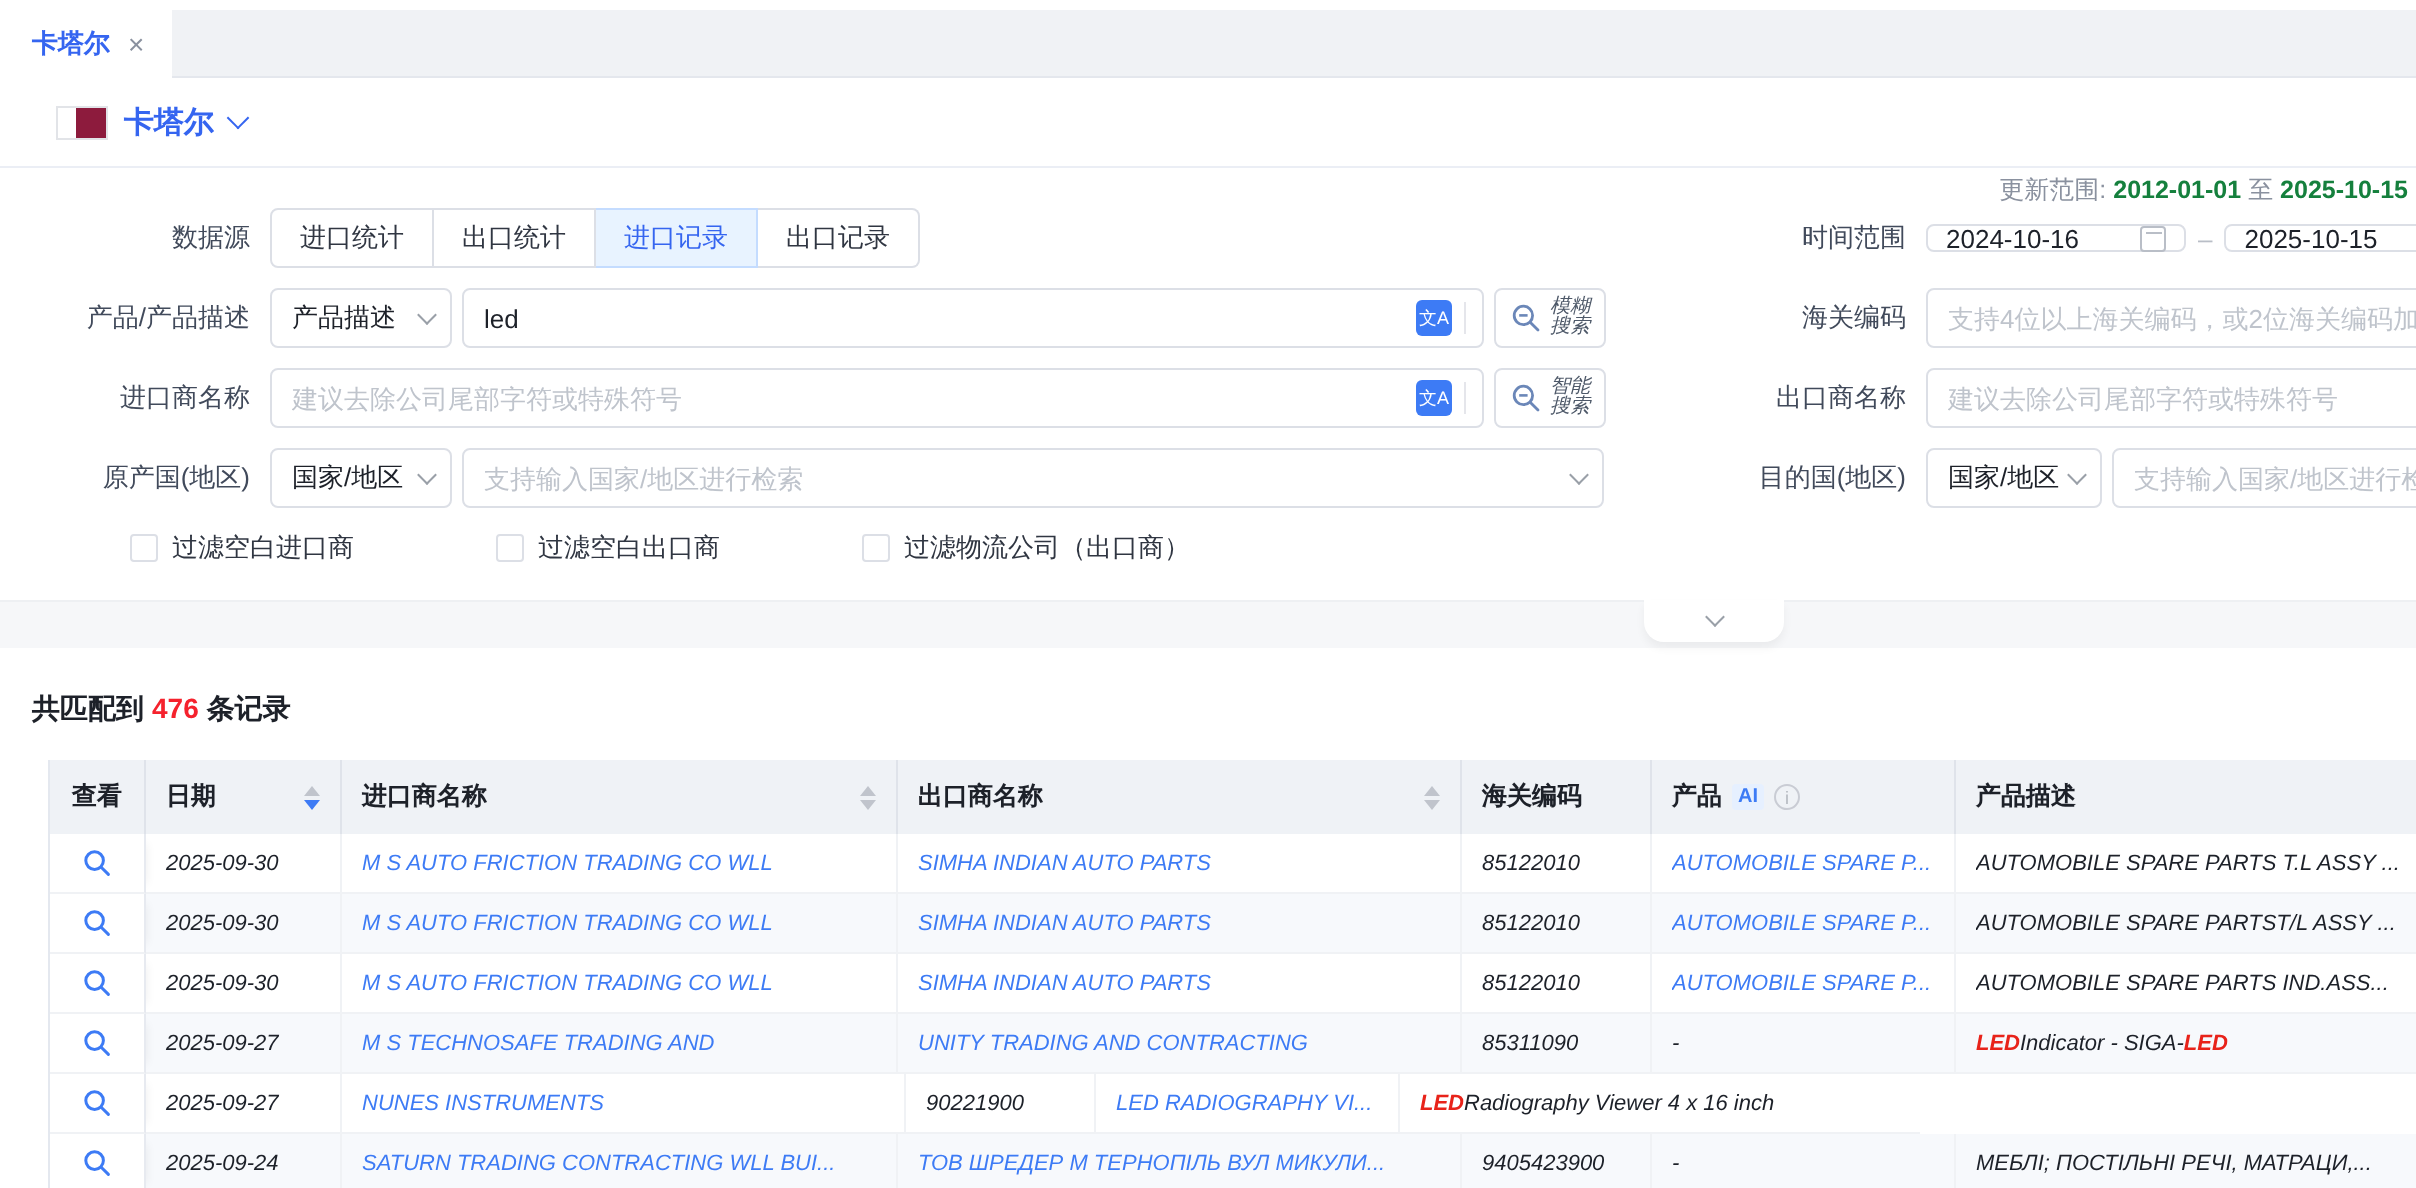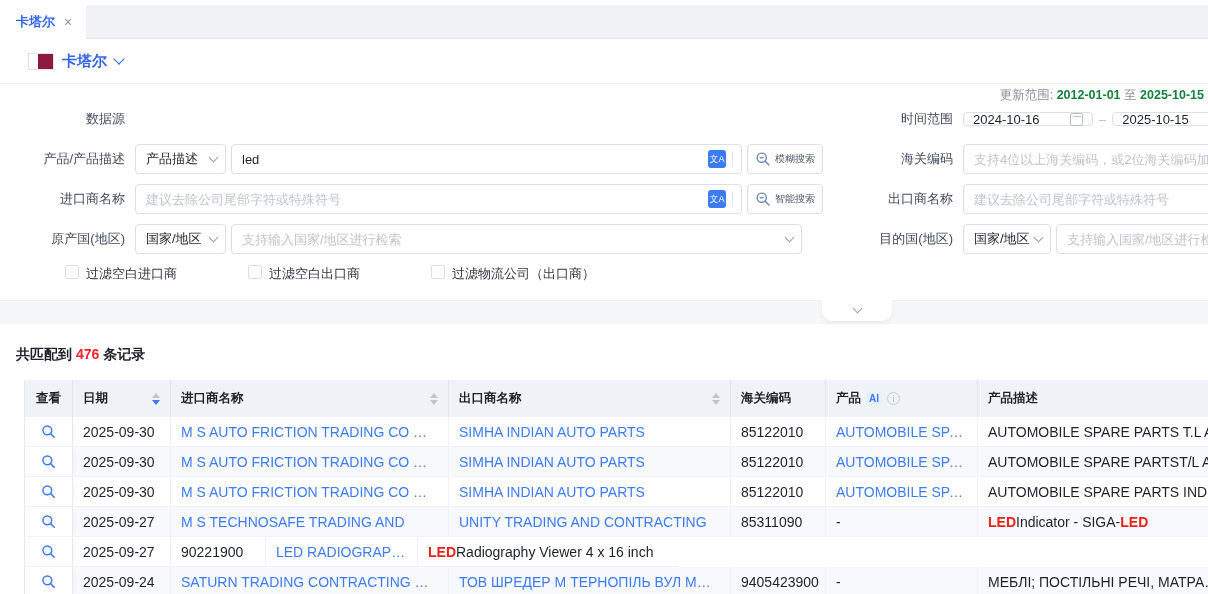--- a/index.html
+++ b/index.html
@@ -44,55 +44,55 @@
   .inp { height:30px; border:1px solid #dcdfe6; border-radius:4px; background:#fff;
          display:flex; align-items:center; padding:0 8px 0 10px; gap:6px; }
   .inp input { border:none; outline:none; flex:1; min-width:0; font-size:13px; color:#1d2129;
                font-family:inherit; background:transparent; }
   .inp input::placeholder { color:#bfc4cc; }
   .trans-icon { width:18px; height:18px; background:#3d7bf5; border-radius:3px; color:#fff;
                 font-size:9px; display:flex; align-items:center; justify-content:center; flex:none; cursor:pointer; }
   .vdiv { width:1px; height:16px; background:#e5e6eb; flex:none; }
   .mode-btn { height:30px; margin-left:5px; border:1px solid #dcdfe6; border-radius:4px; background:#fff;
               display:flex; align-items:center; padding:0 7px; gap:4px; cursor:pointer; flex:none; }
-  .mode-txt { display:flex; flex-direction:row; font-size:10px; line-height:10.5px; color:#4e5969; }
+  .mode-txt { display:flex; flex-direction:column; font-size:10px; line-height:10.5px; color:#4e5969;font-style:italic; }
 
   .date-inp { width:130px; height:14px; border:1px solid #dcdfe6; border-radius:4px; background:#fff;
               display:flex; align-items:center; justify-content:space-between; padding:0 9px; flex:none; }
   .cal-icon { width:13px; height:13px; border:1.3px solid #b9bec7; border-radius:2px; position:relative; flex:none; }
   .cal-icon:before { content:""; position:absolute; top:2px; left:1.5px; right:1.5px; height:1.3px; background:#b9bec7; }
   .range-dash { color:#b9bec7; margin:0 6px; }
 
   .right-col { position:absolute; left:875px; top:20px; width:420px; }
   .right-col .frow .flabel { width:88px; }
 
   .cb-row { display:flex; align-items:center; gap:28px; margin:6px 0 0 22px; height:20px; }
-  .cb-item { display:flex; align-items:flex-start; gap:7px; color:#303642; cursor:pointer;padding-left:43px; }
+  .cb-item { display:flex; align-items:center; gap:7px; color:#303642; cursor:pointer;padding-left:43px; }
   .cb-box { width:14px; height:14px; border:1px solid #dcdfe6; border-radius:2px; background:#fff; flex:none; }
 
   .collapse-band { margin-top:16px; height:24px; background:#f6f7f9; border-top:1px solid #eef0f3; position:relative; }
   .collapse-tab { position:absolute; top:-1px; left:822px; width:70px; height:21px; background:#fff;
                   border-radius:0 0 10px 10px; box-shadow:0 3px 5px rgba(0,0,0,0.05);
                   display:flex; align-items:center; justify-content:center; cursor:pointer; }
   .collapse-tab .chev-gray { margin-top:-4px; }
 
   
   .match-line { margin:22px 0 0 16px; font-size:14px; font-weight:bold; color:#1d2129; }
   .match-line b { color:#f5222d; margin:0 4px; }
 
   .table { margin:16px 0 0 24px; border-left:1px solid #e4e8ef; }
   .t-header { display:flex; background:#eff2f6; height:37px; }
   .th { display:flex; align-items:center; padding:0 10px; font-weight:bold; font-size:12.5px;
         color:#1d2129; border-right:1px solid #dfe3ea; flex:none; }
   .th.sortable { justify-content:space-between; }
   .t-row { display:flex; height:30px; background:#fff; }
   .t-row.striped { background:#f7f9fc; }
-  .td { display:flex; align-items:center; padding:0 10px; font-size:14px; flex:none;
+  .td { display:flex; align-items:center; padding:0 10px; font-size:11px; flex:none;
         border-bottom:1px solid #f0f2f5; border-right:1px solid #f0f2f5;
-        white-space:nowrap; overflow:hidden; }
+        white-space:nowrap; overflow:hidden;font-style:italic; }
   .td span, .td a { white-space:nowrap; overflow:hidden; text-overflow:ellipsis; }
   .c0 { width:48px; justify-content:center; }
   .c1 { width:98px; } .c2 { width:278px; } .c3 { width:282px; }
   .c4 { width:95px; } .c5 { width:152px; } .c6 { width:260px; }
   .td.c0 { background:#fff; border-right:1px solid #e7eaf0; box-shadow:5px 0 5px -5px rgba(0,0,0,0.07); }
   .link { color:#3d7bf5; text-decoration:none; cursor:pointer; }
   .hl { color:#e8231a; font-weight:bold; }
   .caret-group { display:flex; flex-direction:column; align-items:center; margin-left:6px; cursor:pointer; }
   .caret { width:0; height:0; border-left:4px solid transparent; border-right:4px solid transparent; }
   .caret.up { border-bottom:5px solid #c0c4cc; margin-bottom:2px; }
@@ -129,20 +129,26 @@
 
   <div class="update-range">
     <span>更新范围:</span>
     <b>2012-01-01</b>
     <span>至</span>
     <b>2025-10-15</b>
   </div>
 
   <div class="frow">
     <div class="flabel">数据源</div>
+    <div class="btn-group">
+      <div class="gbtn">进口统计</div>
+      <div class="gbtn">出口统计</div>
+      <div class="gbtn active">进口记录</div>
+      <div class="gbtn">出口记录</div>
+    </div>
   </div>
 
   <div class="frow">
     <div class="flabel">产品/产品描述</div>
     <div class="sel" style="width:91px;">
       <span>产品描述</span>
       <span class="chev-gray"></span>
     </div>
     <div class="inp" style="width:511px; margin-left:5px;">
       <input value="led" style="">
@@ -379,20 +385,23 @@
         </div>
       </div>
       <div class="t-row">
         <div class="td c0">
           <svg width="15" height="15" viewBox="0 0 15 15">
             <circle cx="6.3" cy="6.3" r="4.4" fill="none" stroke="#3d7bf5" stroke-width="1.5"></circle>
             <line x1="9.6" y1="9.6" x2="13.2" y2="13.2" stroke="#3d7bf5" stroke-width="1.5" stroke-linecap="round"></line>
           </svg>
         </div>
         <div class="td c1">2025-09-27</div>
+        <div class="td c3">
+          <a class="link">NUNES INSTRUMENTS</a>
+        </div>
         <div class="td c4">90221900</div>
         <div class="td c5">
           <a class="link">LED RADIOGRAPHY VI...</a>
         </div>
         <div class="td c6" style="border-right: none;">
           <span class="hl">LED</span>
           <span> Radiography Viewer 4 x 16 inch</span>
         </div>
       </div>
       <div class="t-row striped">

